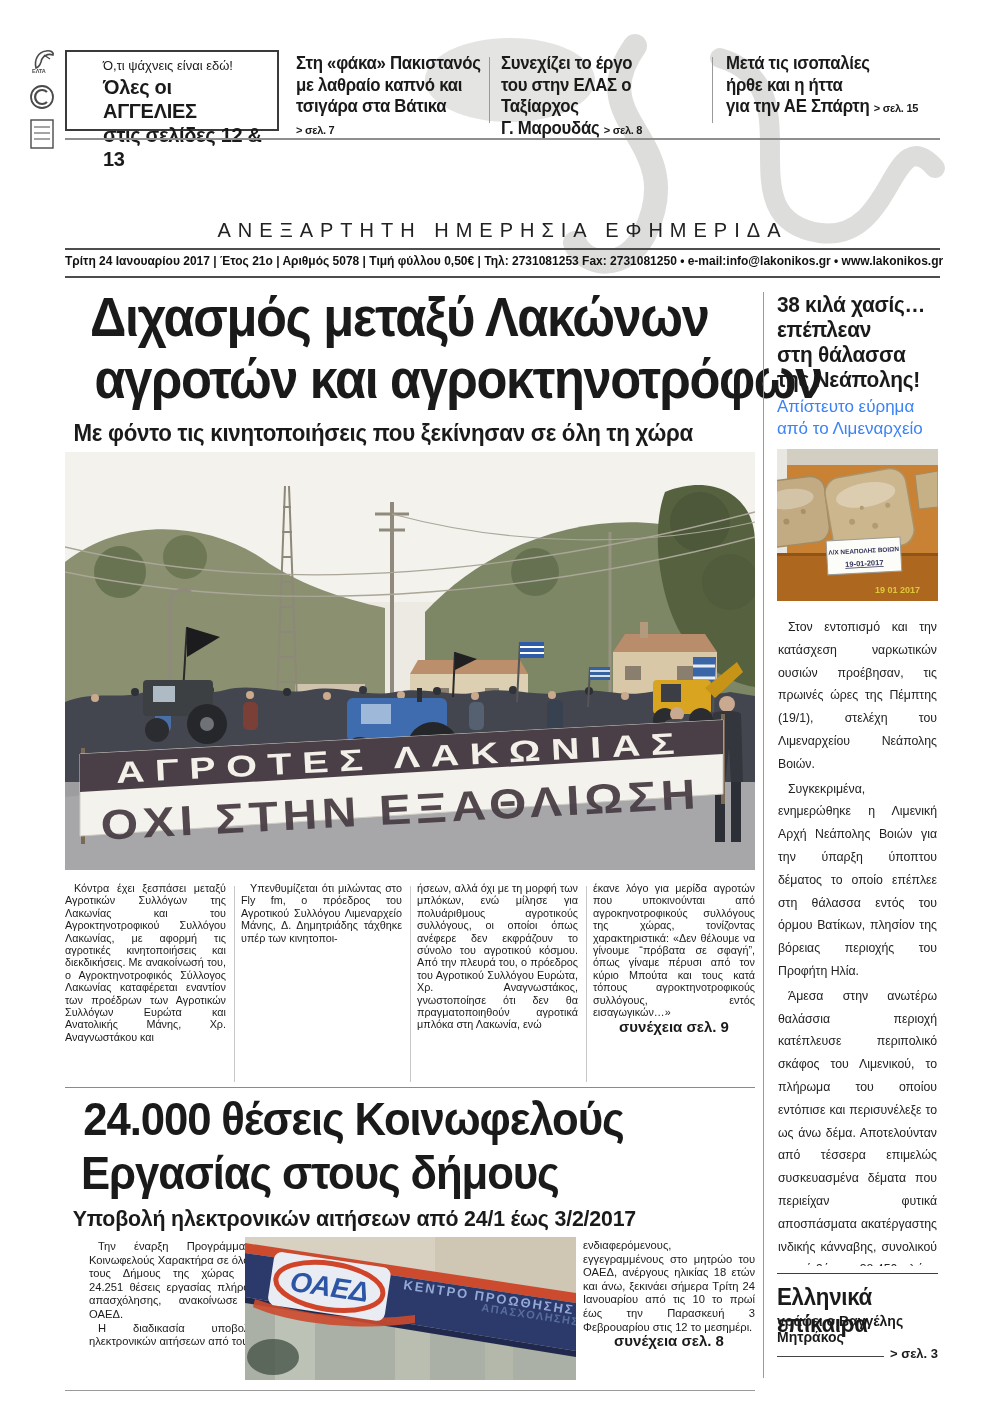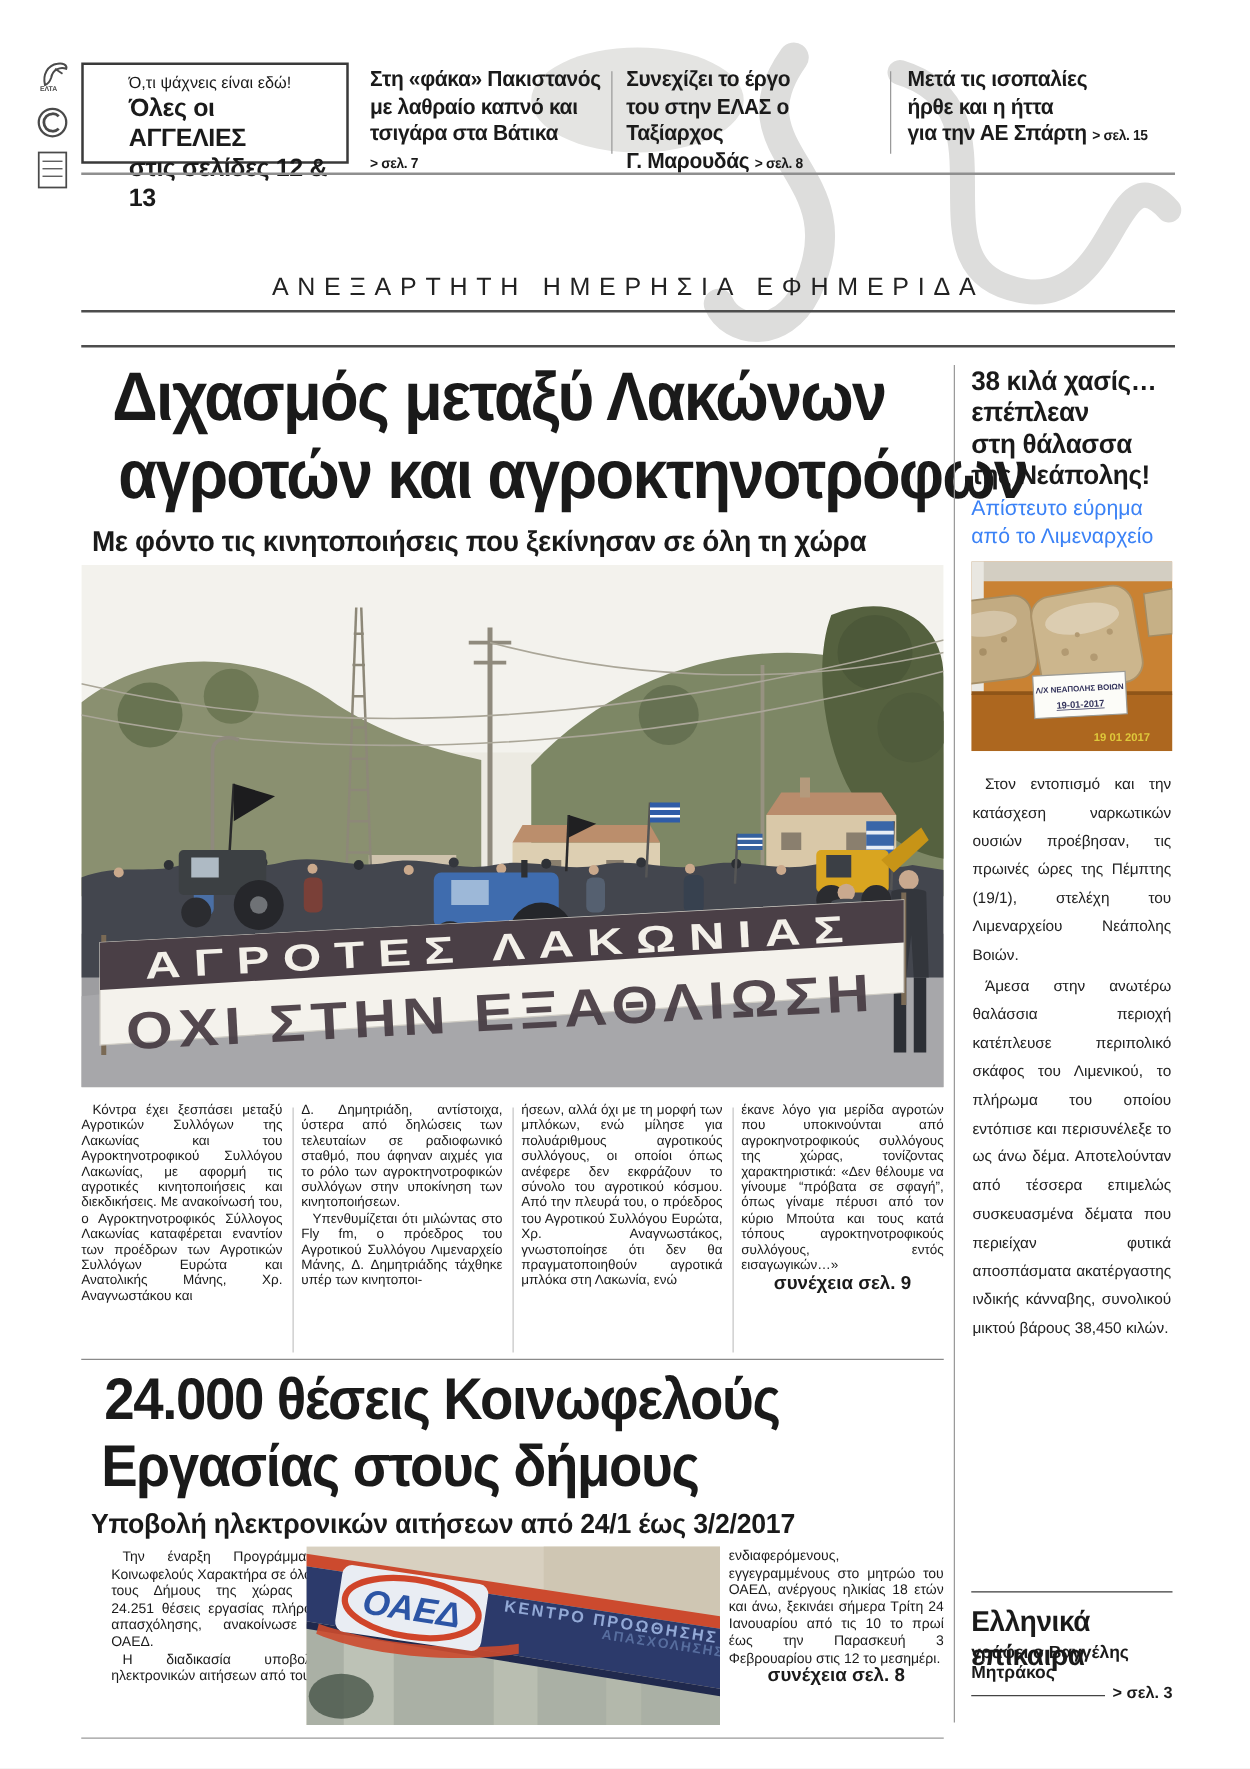--- a/index.html
+++ b/index.html
@@ -97,20 +97,21 @@
   <div class="abs teaser" style="left:726px;top:53px;width:216px;">
     <div>Μετά τις ισοπαλίες</div>
     <div>ήρθε και η ήττα</div>
     <div><span>για την ΑΕ Σπάρτη</span> <span class="pageref">&gt; σελ. 15</span></div>
   </div>
 
   <div class="abs hrule" style="left:65px;top:138px;width:875px;"></div>
 
   <div class="abs mast-sub" style="left:65px;top:219px;width:875px;">ΑΝΕΞΑΡΤΗΤΗ ΗΜΕΡΗΣΙΑ ΕΦΗΜΕΡΙΔΑ</div>
   <div class="abs drule" style="left:65px;top:248px;width:875px;"></div>
+  <div class="abs dateline" style="left:65px;top:254px;width:875px;">Τρίτη 24 Ιανουαρίου 2017 | Έτος 21ο | Αριθμός 5078 | Τιμή φύλλου 0,50€ | Τηλ: 2731081253 Fax: 2731081250 • e-mail:info@lakonikos.gr • www.lakonikos.gr</div>
   <div class="abs drule" style="left:65px;top:276px;width:875px;"></div>
 
   <div class="abs lead-h" style="left:63px;top:290px;">Διχασμός μεταξύ Λακώνων</div>
   <div class="abs lead-h" style="left:63px;top:352px;">αγροτών και αγροκτηνοτρόφων</div>
   <div class="abs lead-sub" style="left:64px;top:420px;">Με φόντο τις κινητοποιήσεις που ξεκίνησαν σε όλη τη χώρα</div>
 
   <div class="abs vrule" style="left:763px;top:292px;height:1086px;"></div>
 
   <div class="abs side-h" style="left:777px;top:293px;width:170px;">
     <div>38 κιλά χασίς…</div>
@@ -149,20 +150,21 @@
         <rect x="50" y="90" width="74" height="34" fill="#fcfcf8" stroke="#9a9a94" stroke-width="1"></rect>
         <text x="87" y="104" font-size="6.4" font-weight="700" fill="#34345c" text-anchor="middle">Λ/Χ ΝΕΑΠΟΛΗΣ ΒΟΙΩΝ</text>
         <text x="87" y="117" font-size="7.5" font-weight="700" fill="#34345c" text-anchor="middle" text-decoration="underline">19-01-2017</text>
       </g>
       <text x="98" y="144" font-size="9" font-weight="700" fill="#e4d33e" opacity="0.9">19 01 2017</text>
     </svg>
   </div>
 
   <div class="abs side-body" style="left:776px;top:614px;width:163px;height:652px;">
     <p>Στον εντοπισμό και την κατάσχεση ναρκωτικών ουσιών προέβησαν, τις πρωινές ώρες της Πέμπτης (19/1), στελέχη του Λιμεναρχείου Νεάπολης Βοιών.</p>
+    <p>Συγκεκριμένα, ενημερώθηκε η Λιμενική Αρχή Νεάπολης Βοιών για την ύπαρξη ύποπτου δέματος το οποίο επέπλεε στη θάλασσα εντός του όρμου Βατίκων, πλησίον της βόρειας περιοχής του Προφήτη Ηλία.</p>
     <p>Άμεσα στην ανωτέρω θαλάσσια περιοχή κατέπλευσε περιπολικό σκάφος του Λιμενικού, το πλήρωμα του οποίου εντόπισε και περισυνέλεξε το ως άνω δέμα. Αποτελούνταν από τέσσερα επιμελώς συσκευασμένα δέματα που περιείχαν φυτικά αποσπάσματα ακατέργαστης ινδικής κάνναβης, συνολικού μικτού βάρους 38,450 κιλών.</p>
   </div>
 
   <div class="abs side-div" style="left:777px;top:1273px;width:161px;"></div>
   <div class="abs foot-title" style="left:777px;top:1284px;width:170px;">Ελληνικά επίκαιρα</div>
   <div class="abs foot-by" style="left:777px;top:1313px;width:170px;">γράφει ο Βαγγέλης Μητράκος</div>
   <div class="abs foot-pageline" style="left:777px;top:1346px;width:161px;">
     <div class="foot-line"></div>
     <div class="pageref" style="font-size:13px;">&gt; σελ. 3</div>
   </div>
@@ -308,21 +310,20 @@
         <text x="336" y="372" transform="rotate(-3 336 368)" text-anchor="middle" font-size="42" font-weight="800" fill="#473c43" letter-spacing="4" textLength="600" lengthAdjust="spacingAndGlyphs" opacity="0.93">ΟΧΙ ΣΤΗΝ ΕΞΑΘΛΙΩΣΗ</text>
       </g>
     </svg>
   </div>
 
   <div class="abs colbody" style="left:65px;top:882px;width:161px;height:202px;">
     <p>Κόντρα έχει ξεσπάσει μεταξύ Αγροτικών Συλλόγων της Λακωνίας και του Αγροκτηνοτροφικού Συλλόγου Λακωνίας, με αφορμή τις αγροτικές κινητοποιήσεις και διεκδικήσεις.  Με ανακοίνωσή του, ο Αγροκτηνοτροφικός Σύλλογος Λακωνίας καταφέρεται εναντίον των προέδρων των Αγροτικών Συλλόγων Ευρώτα και Ανατολικής Μάνης, Χρ. Αναγνωστάκου και</p>
   </div>
   <div class="abs coldiv" style="left:234px;top:886px;height:196px;"></div>
   <div class="abs colbody" style="left:241px;top:882px;width:161px;height:202px;">
-    <p class="noindent">Δ. Δημητριάδη, αντίστοιχα, ύστερα από δηλώσεις των τελευταίων σε ραδιοφωνικό σταθμό, που άφηναν αιχμές για το ρόλο των αγροκτηνοτροφικών συλλόγων στην υποκίνηση των κινητοποιήσεων.</p>
     <p>Υπενθυμίζεται ότι μιλώντας στο Fly fm, ο πρόεδρος του Αγροτικού Συλλόγου Λιμεναρχείο Μάνης, Δ. Δημητριάδης τάχθηκε υπέρ των κινητοποι-</p>
   </div>
   <div class="abs coldiv" style="left:410px;top:886px;height:196px;"></div>
   <div class="abs colbody" style="left:417px;top:882px;width:161px;height:202px;">
     <p class="noindent">ήσεων, αλλά όχι με τη μορφή των μπλόκων, ενώ μίλησε για πολυάριθμους αγροτικούς συλλόγους, οι οποίοι όπως ανέφερε δεν εκφράζουν το σύνολο του αγροτικού κόσμου. Από την πλευρά του, ο πρόεδρος του Αγροτικού Συλλόγου Ευρώτα, Χρ. Αναγνωστάκος, γνωστοποίησε ότι δεν θα πραγματοποιηθούν αγροτικά μπλόκα στη Λακωνία, ενώ</p>
   </div>
   <div class="abs coldiv" style="left:586px;top:886px;height:196px;"></div>
   <div class="abs colbody" style="left:593px;top:882px;width:162px;height:202px;">
     <p class="noindent">έκανε λόγο για μερίδα αγροτών που υποκινούνται από αγροκηνοτροφικούς συλλόγους της χώρας, τονίζοντας χαρακτηριστικά: «Δεν θέλουμε να γίνουμε “πρόβατα σε σφαγή”, όπως γίναμε πέρυσι από τον κύριο Μπούτα και τους κατά τόπους αγροκτηνοτροφικούς συλλόγους, εντός εισαγωγικών…»</p>
     <div class="cont">συνέχεια σελ. 9</div>

